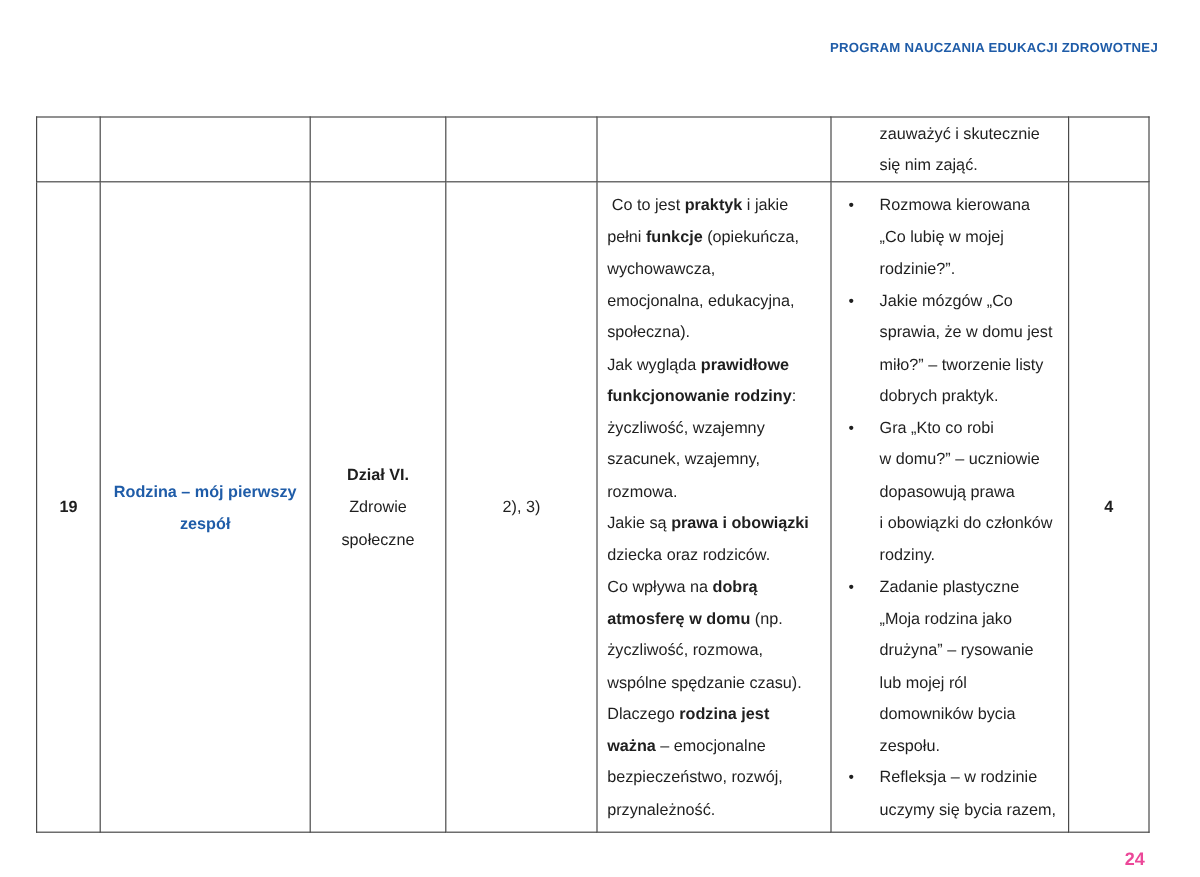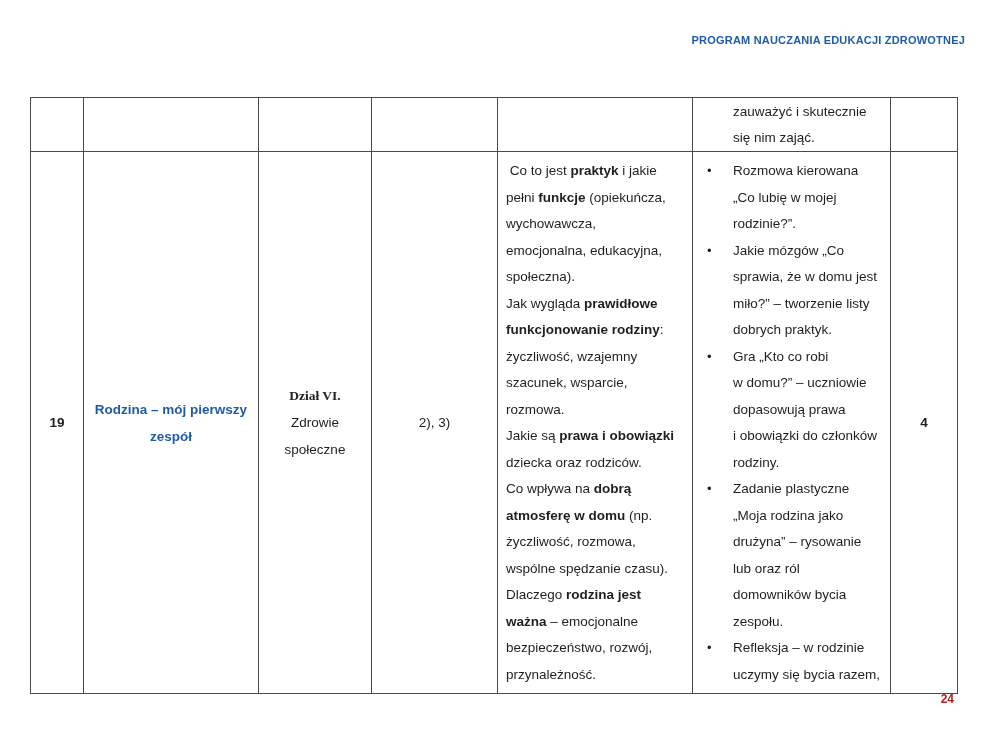--- a/index.html
+++ b/index.html
@@ -34,26 +34,26 @@
   .bullet-marker {
     flex:0 0 auto; width:40px; padding-left:14px; box-sizing:border-box;
     line-height:26.5px; font-size:13px;
   }
   .bullet-text { flex:1 1 auto; min-width:0; }
   .num-cell { font-weight:700; }
   .topic-cell {
     color:#1F5CA8; font-weight:700; line-height:27px; padding:0 8px;
   }
   .section-cell { line-height:27px; padding:0 6px; }
-  .sec-title { font-weight:700;font-family:Liberation Serif, serif; }
+  .sec-title { font-weight:700; }
   .req-cell { line-height:27px; }
   .hours-cell { font-weight:700; }
   .page-number {
-    position:absolute; top:692px; right:46px;
-    font-size:12px; font-weight:700; color:#b91c1c;
+    position:absolute; top:708px; right:46px;
+    font-size:15px; font-weight:700; color:#ec4899;
   }
 </style>
 </head>
 <body>
 
 <div class="doc-header">
   <div>PROGRAM NAUCZANIA EDUKACJI ZDROWOTNEJ</div>
 </div>
 
 <table class="lesson-table">
@@ -92,21 +92,21 @@
       <td class="top">
         <div class="content-pad">
             <div class="tline"><span> Co to jest </span><span class="b">praktyk</span><span> i jakie</span></div>
             <div class="tline"><span>pełni </span><span class="b">funkcje</span><span> (opiekuńcza,</span></div>
             <div class="tline"><span>wychowawcza,</span></div>
             <div class="tline"><span>emocjonalna, edukacyjna,</span></div>
             <div class="tline"><span>społeczna).</span></div>
             <div class="tline"><span>Jak wygląda </span><span class="b">prawidłowe</span></div>
             <div class="tline"><span class="b">funkcjonowanie rodziny</span><span>:</span></div>
             <div class="tline"><span>życzliwość, wzajemny</span></div>
-            <div class="tline"><span>szacunek, wsparcie,</span></div>
+            <div class="tline"><span>szacunek, wzajemny,</span></div>
             <div class="tline"><span>rozmowa.</span></div>
             <div class="tline"><span>Jakie są </span><span class="b">prawa i obowiązki</span></div>
             <div class="tline"><span>dziecka oraz rodziców.</span></div>
             <div class="tline"><span>Co wpływa na </span><span class="b">dobrą</span></div>
             <div class="tline"><span class="b">atmosferę w domu</span><span> (np.</span></div>
             <div class="tline"><span>życzliwość, rozmowa,</span></div>
             <div class="tline"><span>wspólne spędzanie czasu).</span></div>
             <div class="tline"><span>Dlaczego </span><span class="b">rodzina jest</span></div>
             <div class="tline"><span class="b">ważna</span><span> – emocjonalne</span></div>
             <div class="tline"><span>bezpieczeństwo, rozwój,</span></div>
@@ -141,21 +141,21 @@
                 <div class="tline"><span>i obowiązki do członków</span></div>
                 <div class="tline"><span>rodziny.</span></div>
               </div>
             </div>
             <div class="bullet-item">
               <div class="bullet-marker">•</div>
               <div class="bullet-text">
                 <div class="tline"><span>Zadanie plastyczne</span></div>
                 <div class="tline"><span>„Moja rodzina jako</span></div>
                 <div class="tline"><span>drużyna” – rysowanie</span></div>
-                <div class="tline"><span>lub oraz ról</span></div>
+                <div class="tline"><span>lub mojej ról</span></div>
                 <div class="tline"><span>domowników bycia</span></div>
                 <div class="tline"><span>zespołu.</span></div>
               </div>
             </div>
             <div class="bullet-item">
               <div class="bullet-marker">•</div>
               <div class="bullet-text">
                 <div class="tline"><span>Refleksja – w rodzinie</span></div>
                 <div class="tline"><span>uczymy się bycia razem,</span></div>
               </div>

